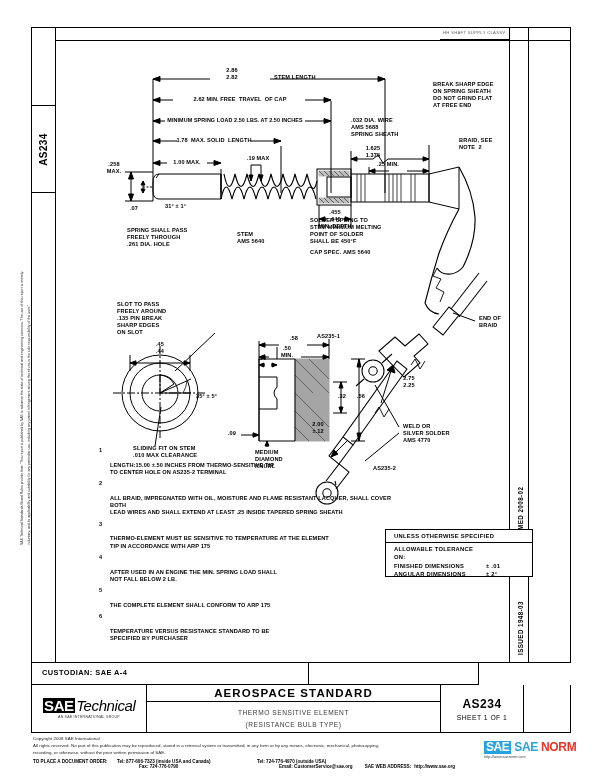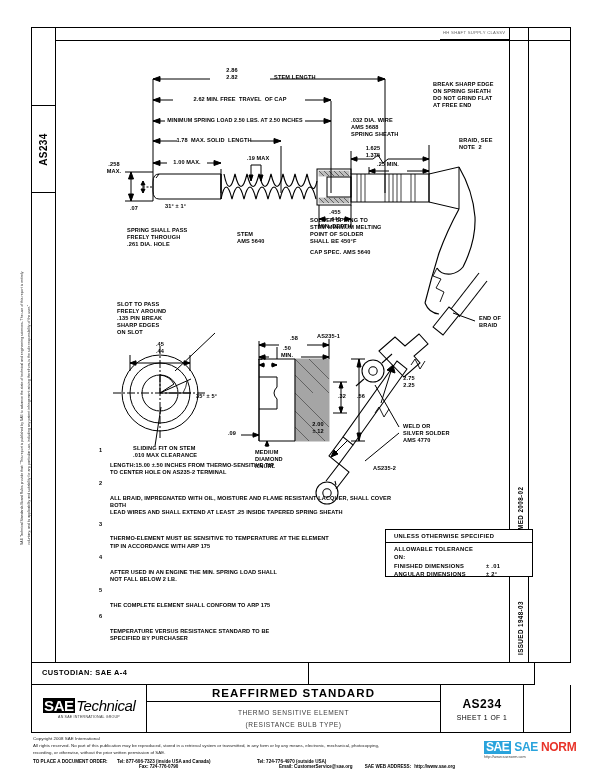--- a/index.html
+++ b/index.html
@@ -67,21 +67,21 @@
   .tolbox .hd{height:13px;border-bottom:1.3px solid #000;box-sizing:border-box;
               font-size:5.8px;font-weight:bold;letter-spacing:.3px;
               display:flex;align-items:center;padding-left:8px;}
   .tolbox .bd{padding:2px 0 0 8px;}
   .tolrow{font-size:5.8px;font-weight:bold;letter-spacing:.25px;line-height:1.45;
           display:flex;}
   .tolrow .t{width:92px;}
   .tolrow .v{}
 
   
-  .cust{position:absolute;left:31px;top:663px;width:504px;height:22px;
+  .cust{position:absolute;left:31px;top:663px;width:448px;height:22px;
         border:1.2px solid #000;border-top:none;box-sizing:border-box;}
   .cust .div{position:absolute;left:276px;top:0;width:0;height:100%;
              border-left:1.2px solid #000;}
   .cust .txt{position:absolute;left:10px;top:5px;font-size:7.4px;font-weight:bold;
              letter-spacing:.45px;}
 
   .tb{position:absolute;left:31px;top:685px;width:540px;height:48px;
       border:1.4px solid #000;border-top:none;box-sizing:border-box;display:flex;}
   .tb .cell{border-right:1.4px solid #000;box-sizing:border-box;position:relative;}
   .tb .c-logo{width:115px;display:flex;flex-direction:column;
@@ -546,21 +546,21 @@
   <div class="tb">
     <div class="cell c-logo">
       <div class="logo-main">
         <span class="logo-sae">SAE</span>
           <span class="logo-aero">Technical</span>
       </div>
       <div class="logo-sub">AN SAE INTERNATIONAL GROUP</div>
     </div>
 
     <div class="cell c-mid">
-      <div class="as-top">REAFFIRMED STANDARD</div>
+      <div class="as-top">AEROSPACE STANDARD</div>
       <div class="as-sub">
         <div>THERMO SENSITIVE ELEMENT</div>
         <div>(RESISTANCE BULB TYPE)</div>
       </div>
     </div>
 
     <div class="cell c-num">
       <div class="num-main">AS234</div>
       <div class="num-sheet">SHEET 1 OF 1</div>
     </div>

